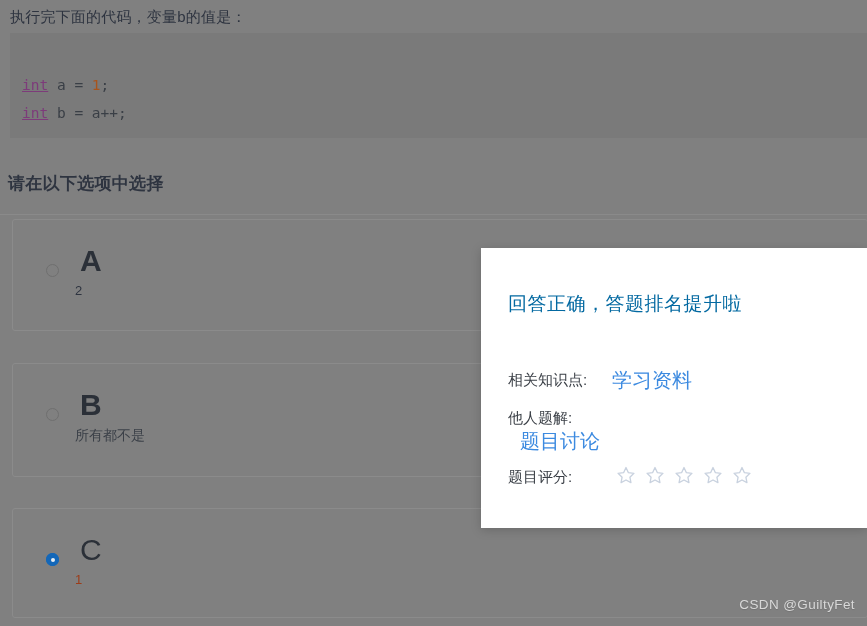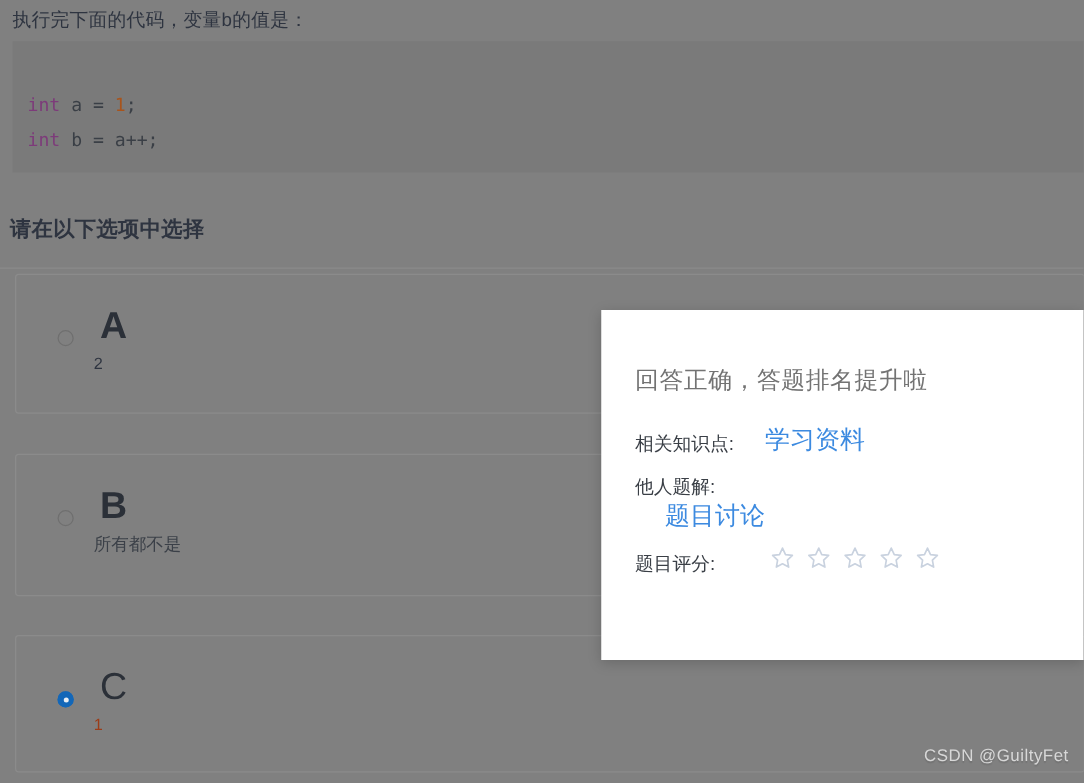--- a/index.html
+++ b/index.html
@@ -42,21 +42,21 @@
     box-sizing: border-box;
     padding: 38px 0 0 12px;
   }
   .code-line {
     font-family: "DejaVu Sans Mono", "Liberation Mono", monospace;
     font-size: 14.5px;
     line-height: 28px;
     color: #3a3f46;
     white-space: pre;
   }
-  .tok-kw  { color: #7d3b7a; }
+  .tok-kw  { color: #7d3b7a; text-decoration: underline; }
   .tok-num { color: #a8541c; }
 
   #choose-heading {
     position: absolute;
     left: 8px;
     top: 172px;
     font-size: 17px;
     font-weight: bold;
     color: #2e3440;
     letter-spacing: 0.3px;
@@ -148,28 +148,29 @@
     width: 386px;
     height: 280px;
     background: #ffffff;
     box-shadow: 0 2px 10px rgba(0,0,0,0.18);
   }
   #modal-title {
     position: absolute;
     left: 27px;
     top: 43px;
     font-size: 19px;
-    color: #737373;
+    color: #0369a1;
     letter-spacing: 0.5px;
   }
   .modal-row {
     position: absolute;
     left: 27px;
     display: flex;
-    align-items: flex-end;
+    align-items: center;
+    margin-top: 29px;
   }
   #modal-row-0 { top: 90px; }
   #modal-row-1 { top: 132px; flex-direction: column; }
   #modal-row-2 { top: 188px; }
 
   .modal-label {
     font-size: 15px;
     color: #3a3f46;
     width: 104px;
     flex: none;

